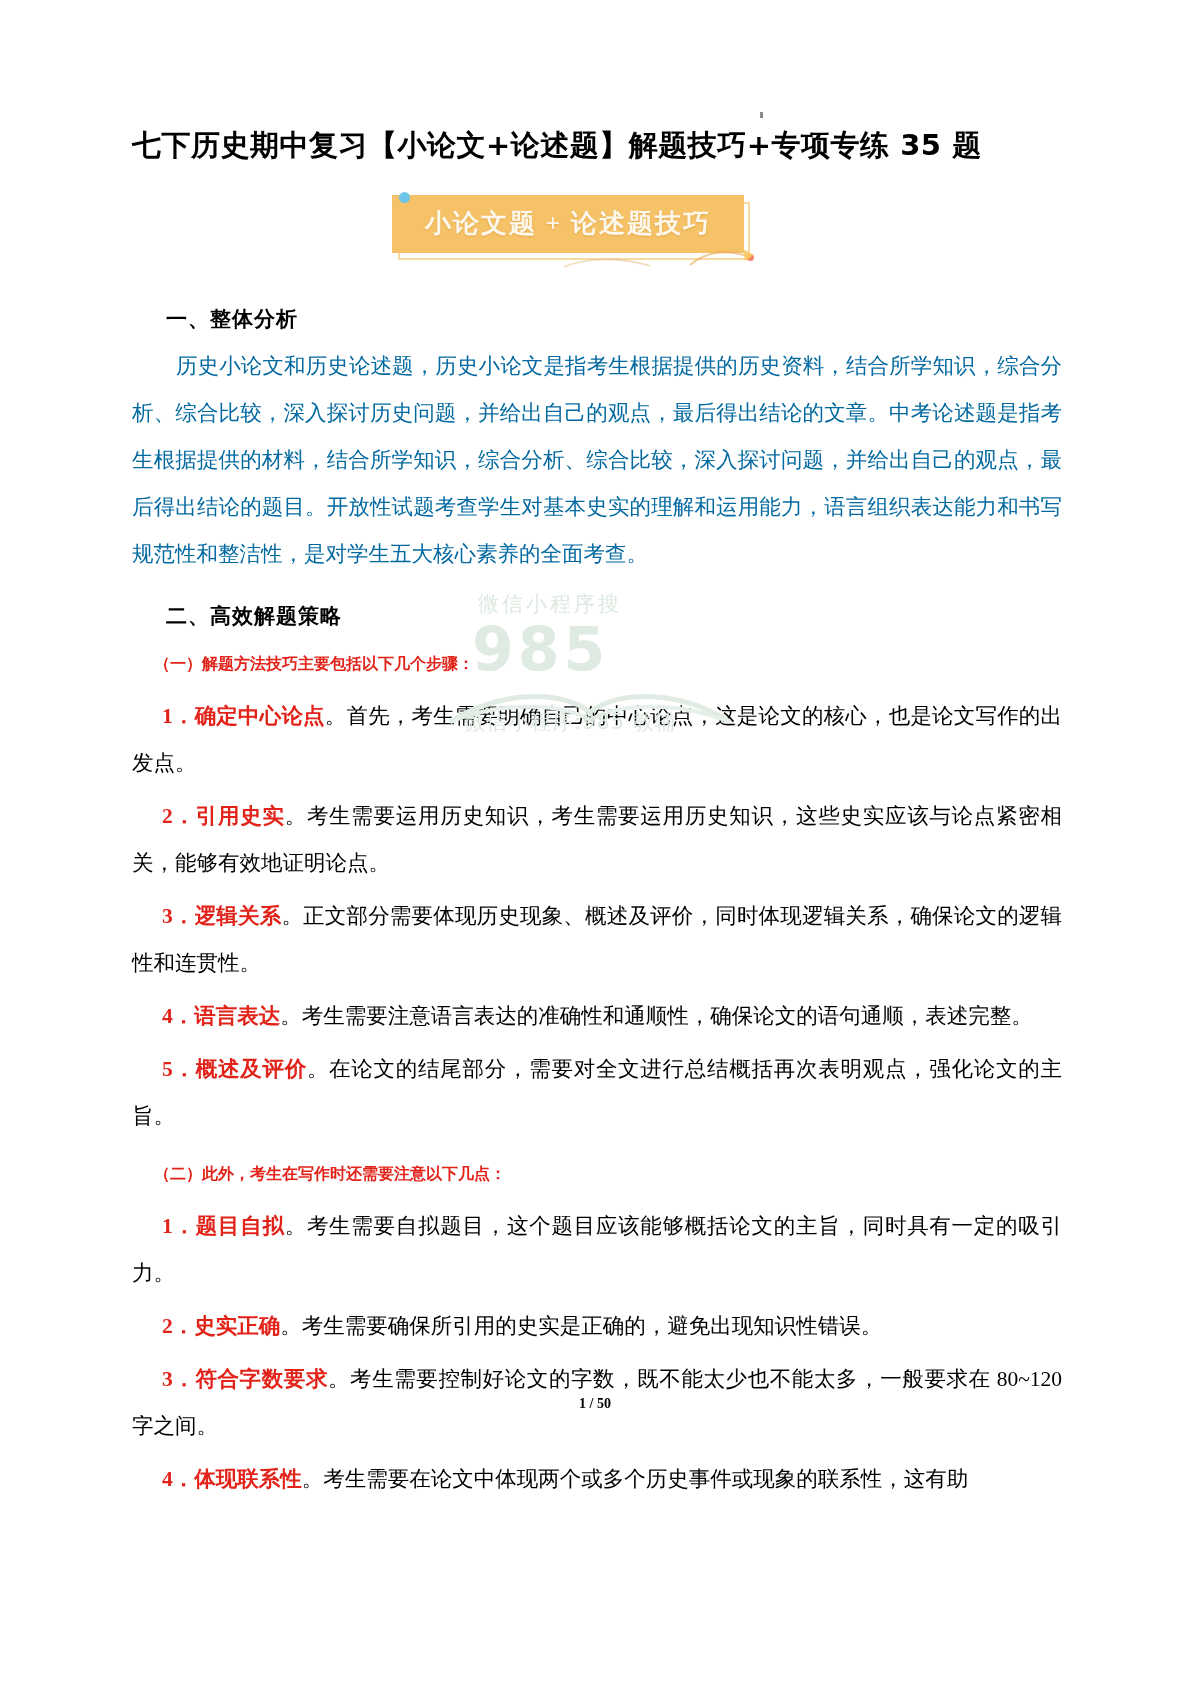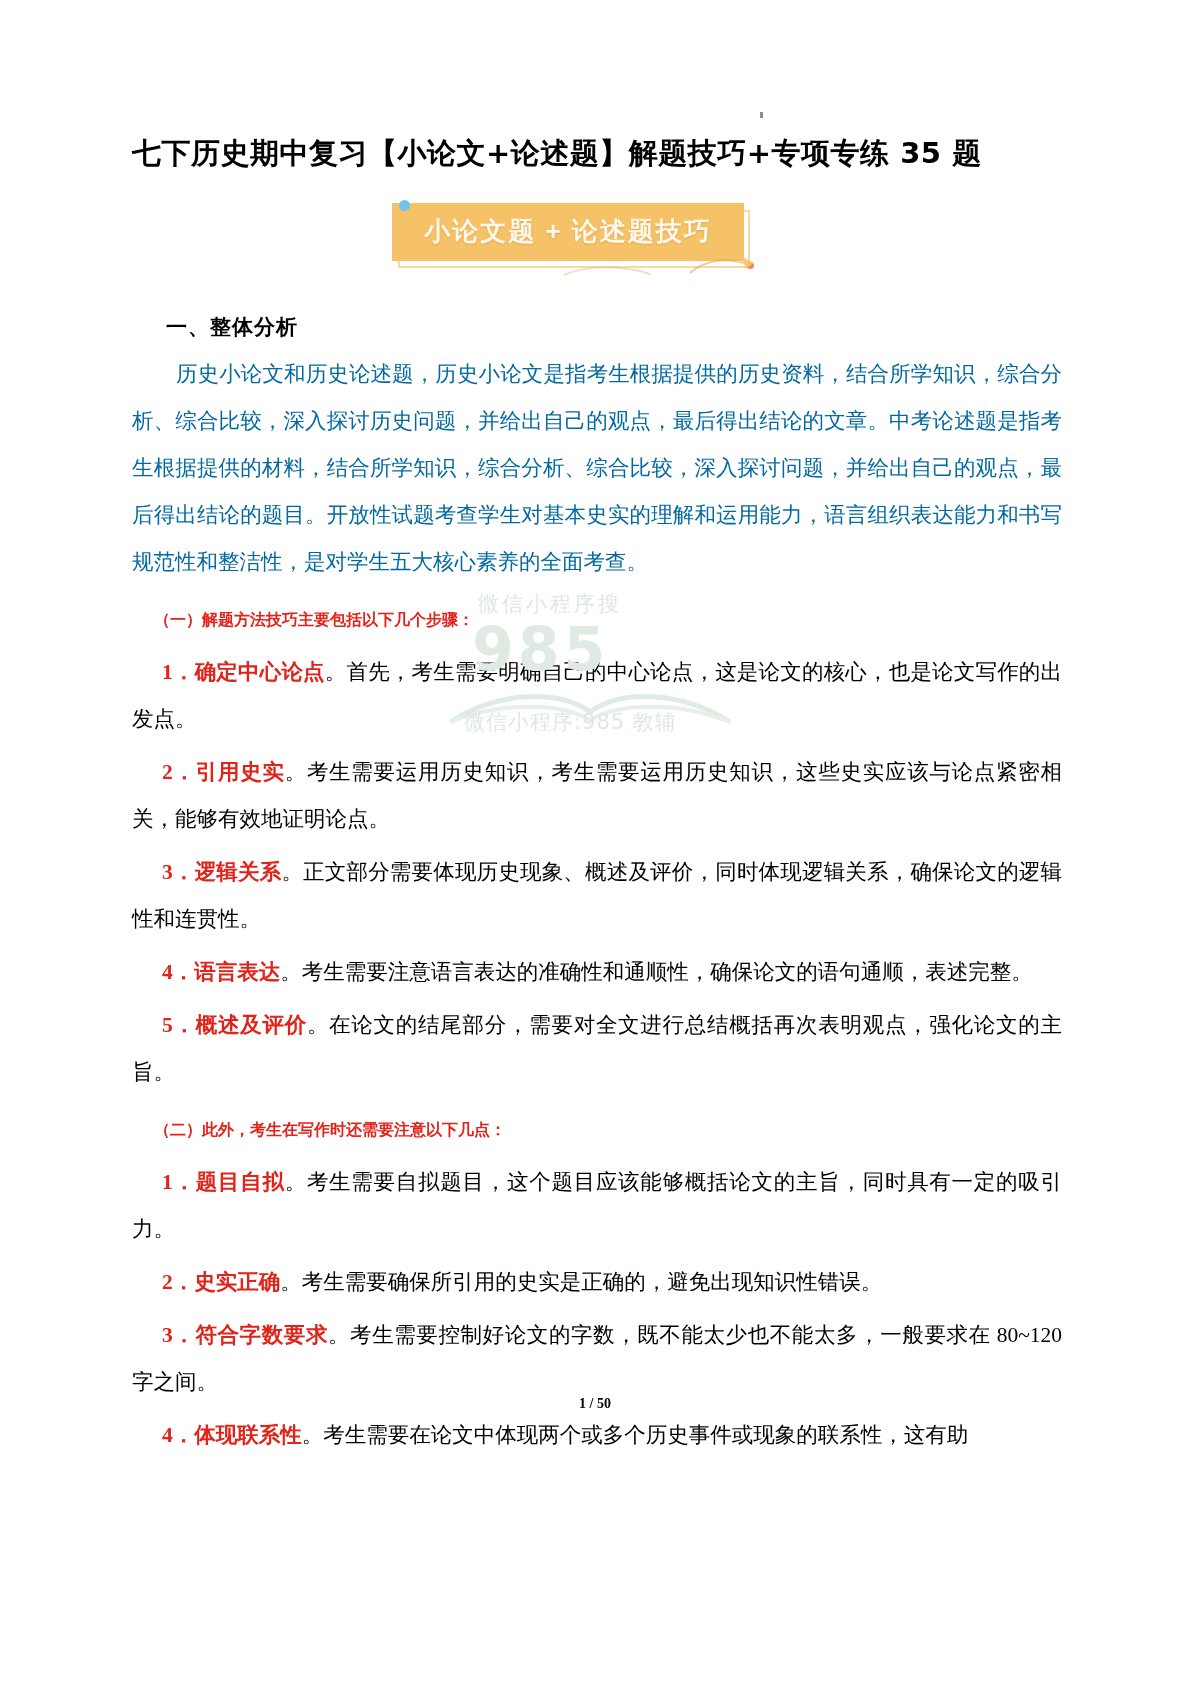--- a/index.html
+++ b/index.html
@@ -17,21 +17,21 @@
 
   .page {
     position: absolute;
     inset: 0;
     background: #ffffff;
   }
 
   .content {
     position: absolute;
     left: 132px;
-    top: 8px;
+    top: 0;
     width: 930px;
   }
 
   
   .doc-title {
     font-family: "DejaVu Sans", "Liberation Sans", sans-serif;
     font-weight: bold;
     font-size: 29px;
     line-height: 1.2;
     color: #000000;
@@ -74,21 +74,21 @@
   }
   .banner-text {
     position: absolute;
     left: 260px;
     top: 14px;
     width: 352px;
     height: 58px;
     display: flex;
     align-items: center;
     justify-content: center;
-    font-family: Liberation Sans, sans-serif;
+    font-family: Liberation Serif, serif;
     font-weight: bold;
     font-size: 26px;
     letter-spacing: 2px;
     color: #fdf8ee;
     text-shadow: 0 1px 2px rgba(205,140,40,0.45);
   }
   .banner-dot {
     position: absolute;
     left: 267px;
     top: 11px;
@@ -241,20 +241,21 @@
         <path d="M55 2 L66 8 L57 14 Z" fill="#f7c85e" opacity="0.85"></path>
       </svg>
       <svg class="banner-swoosh2" viewBox="0 0 90 16">
         <path d="M2 12 C 25 2, 60 2, 88 11" stroke="#e0b97e" stroke-width="2" fill="none" opacity="0.45"></path>
       </svg>
     </div>
 
     <div class="sec-head">一、整体分析</div>
     <div class="para indent red">历史小论文和历史论述题，历史小论文是指考生根据提供的历史资料，结合所学知识，综合分析、综合比较，深入探讨历史问题，并给出自己的观点，最后得出结论的文章。中考论述题是指考生根据提供的材料，结合所学知识，综合分析、综合比较，深入探讨问题，并给出自己的观点，最后得出结论的题目。开放性试题考查学生对基本史实的理解和运用能力，语言组织表达能力和书写规范性和整洁性，是对学生五大核心素养的全面考查。</div>
 
+    <div class="sec-head">二、高效解题策略</div>
 
     <div class="subhead">（一）解题方法技巧主要包括以下几个步骤：</div>
 
     <div class="item item-indent">
       <span class="lead">1．</span><span class="lead">确定中心论点</span><span>。首先，考生需要明确自己的中心论点，这是论文的核心，也是论文写作的出发点。</span>
     </div>
 
     <div class="item item-indent">
       <span class="lead">2．</span><span class="lead">引用史实</span><span>。考生需要运用历史知识，考生需要运用历史知识，这些史实应该与论点紧密相关，能够有效地证明论点。</span>
     </div>

